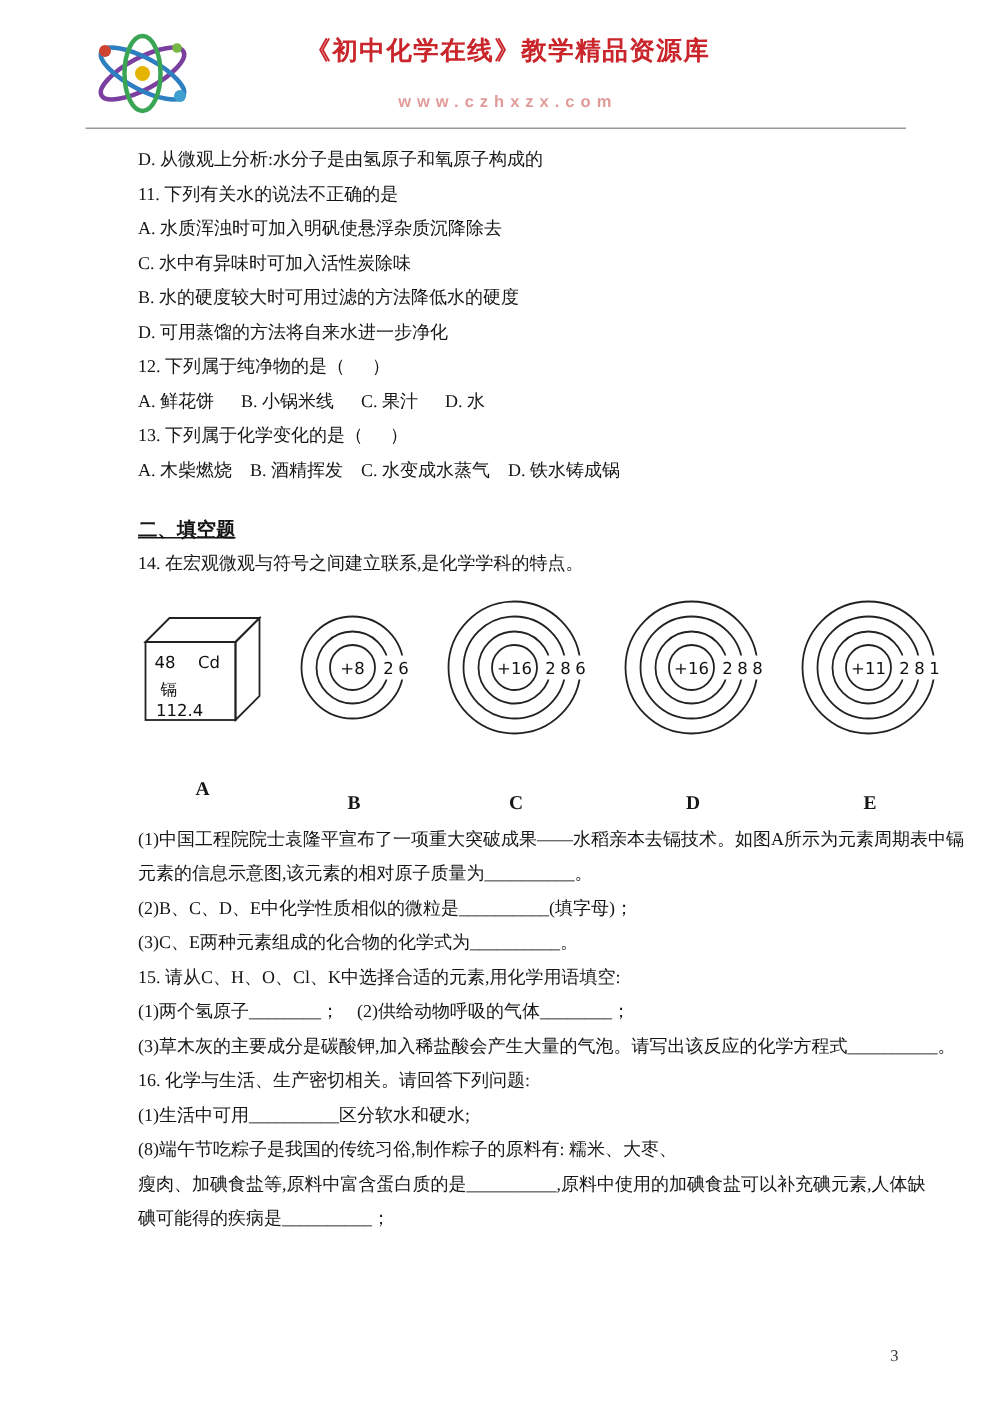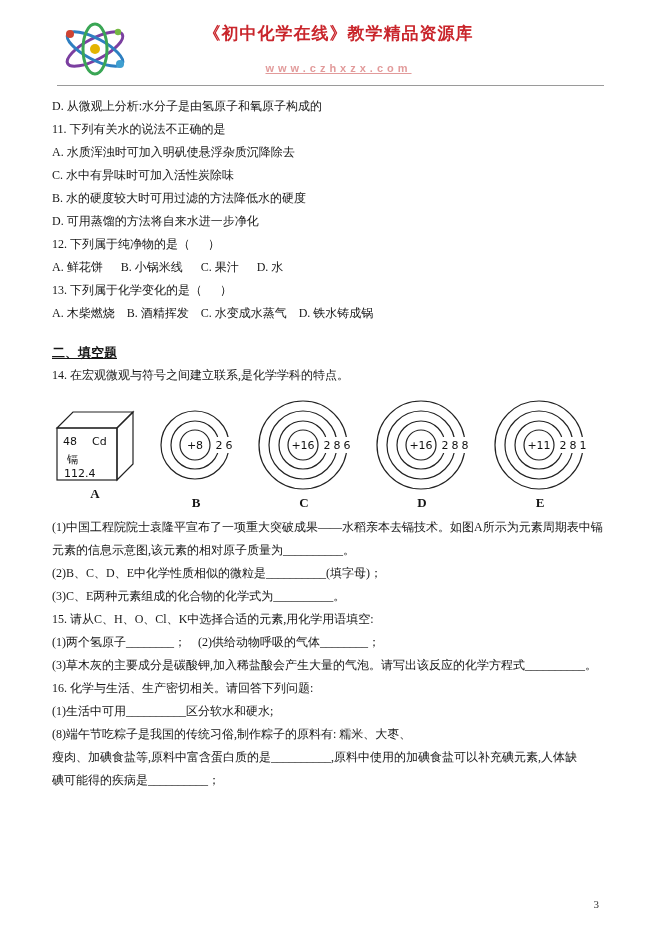--- a/index.html
+++ b/index.html
@@ -4,28 +4,28 @@
 <style>
   html,body{margin:0;padding:0;background:#ffffff;}
   .page{position:relative;width:661px;height:936px;background:#fff;overflow:hidden;
         font-family:"Liberation Serif","DejaVu Serif",serif;color:#161616;}
   .header{display:flex;align-items:center;padding:20px 58px 6px 60px;}
   .logo{width:70px;height:56px;flex:0 0 auto;}
   .header-text{flex:1;text-align:center;padding-right:56px;}
   .site-title{font-family:"Liberation Sans","DejaVu Sans",sans-serif;font-weight:bold;
               font-size:17px;letter-spacing:1px;color:#c9252b;}
   .site-url{margin-top:17px;font-family:"Liberation Sans","DejaVu Sans",sans-serif;
-            font-size:11px;letter-spacing:4px;color:#e29b9b;font-weight:bold;text-decoration:underline;}
+            font-size:11px;letter-spacing:4px;color:#e29b9b;font-weight:bold;}
   .header-rule{border:none;border-top:1px solid #9a9a9a;margin:3px 57px 0 57px;}
-  .content{padding:9px 58px 0 52px;font-size:12px;}
+  .content{padding:9px 58px 0 92px;font-size:12px;}
   .line{line-height:23px;white-space:pre;}
   .line.section-heading{margin-top:16px;font-weight:bold;font-size:13px;}
   .line.section-heading span{text-decoration:underline;}
   .figure-row{display:flex;align-items:center;gap:18px;margin:9px 0 5px 0;}
-  .fig-item{display:flex;flex-direction:column;align-items:center;}
+  .fig-item{display:flex;flex-direction:column;align-items:center;gap:32px;}
   .fig-label{font-weight:bold;font-size:13px;margin-top:1px;}
   .cube-svg rect,.cube-svg polygon{fill:none;stroke:#222222;stroke-width:1.2;}
   .cube-svg text{font-family:"DejaVu Sans",sans-serif;font-size:11px;fill:#111;}
   .atom-svg circle{fill:none;stroke:#222222;stroke-width:1.2;}
   .atom-svg circle.nucleus{fill:#ffffff;}
   .atom-svg rect.mask{fill:#ffffff;stroke:none;}
   .atom-svg text{font-family:"DejaVu Sans",sans-serif;font-size:11px;fill:#111;}
   .page-number{position:absolute;right:62px;bottom:26px;font-size:11px;color:#333;}
 </style>
 </head>

